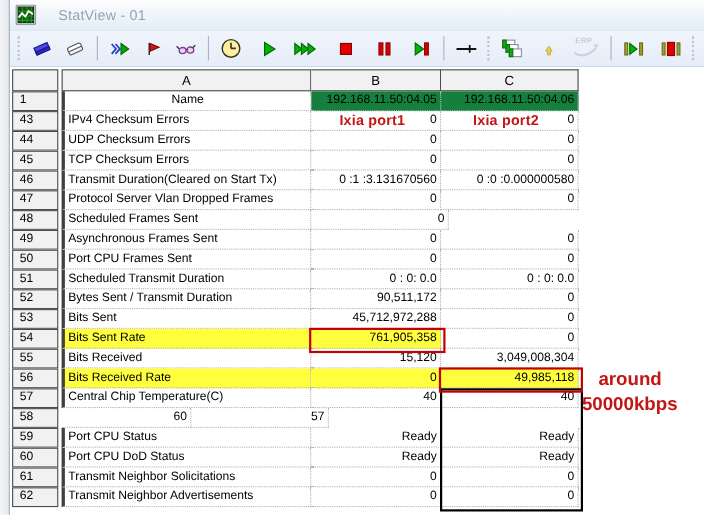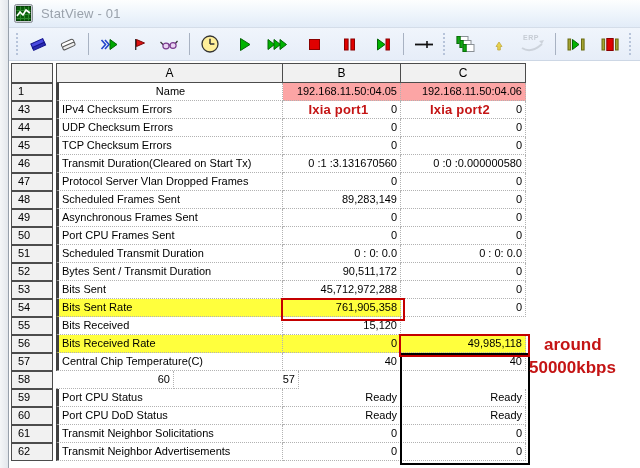--- a/index.html
+++ b/index.html
@@ -15,21 +15,21 @@
     background:linear-gradient(to right,#f4f6f8,#e3e7ec);
     border-right:1px solid #97a0ab;
   }
   
   .window{position:absolute;left:9px;top:0;right:0;height:468px;background:#fff;}
   .titlebar{
     height:27px;display:flex;align-items:center;padding-left:5px;
     background:linear-gradient(#fdfefe 0%,#f0f6fc 45%,#e2ecf8 100%);
     border-bottom:1px solid #d4dde9;
   }
-  .title-text{color:#9aa2ac;font-size:13px;margin-left:8px;letter-spacing:.2px;}
+  .title-text{color:#9aa2ac;font-size:13px;margin-left:20px;letter-spacing:.2px;}
   .app-icon{width:19px;height:19px;display:block;}
   
   .toolbar{
     height:32px;display:flex;align-items:center;
     background:linear-gradient(#f0f5fc,#e6edf8);
     border-bottom:1px solid #cdd7e5;
     padding-left:3px;
   }
   .grip{
     width:5px;height:22px;margin:0 3px;
@@ -71,21 +71,21 @@
   }
   .cell{
     font-size:11px;line-height:15px;color:#000;display:flex;align-items:center;
     border-right:1px dotted #b2b2b2;border-bottom:1px dotted #b2b2b2;
     padding:0 3px;overflow:hidden;white-space:nowrap;
   }
   .ca{width:227px;border-left:3px solid #404040;justify-content:flex-start;}
   .cb{width:118px;justify-content:flex-end;}
   .cc{width:125px;justify-content:flex-end;}
   .c-center{justify-content:center;}
-  .iphdr{background:#fca5a5;padding-left:12px;}
+  .iphdr{background:#15803d;padding-left:12px;}
   .hl{background:#ffff3d;}
   
   .ann{
     color:#c41414;font-weight:bold;font-size:13px;flex:1;text-align:center;
     line-height:15px;letter-spacing:.2px;
   }
   .redbox{
     position:absolute;border:2px solid #c40000;pointer-events:none;z-index:6;
   }
   .box-b54{left:270px;top:235px;width:120px;height:19px;}
@@ -303,21 +303,20 @@
           </div>
           <div class="trow">
             <div class="gut">47</div>
             <div class="cell ca">Protocol Server Vlan Dropped Frames</div>
             <div class="cell cb">0</div>
             <div class="cell cc">0</div>
           </div>
           <div class="trow">
             <div class="gut">48</div>
             <div class="cell ca">Scheduled Frames Sent</div>
-            <div class="cell cb">89,283,149</div>
             <div class="cell cc">0</div>
           </div>
           <div class="trow">
             <div class="gut">49</div>
             <div class="cell ca">Asynchronous Frames Sent</div>
             <div class="cell cb">0</div>
             <div class="cell cc">0</div>
           </div>
           <div class="trow">
             <div class="gut">50</div>
@@ -346,20 +345,21 @@
           <div class="trow">
             <div class="gut">54</div>
             <div class="cell ca hl">Bits Sent Rate</div>
             <div class="cell cb hl">761,905,358</div>
             <div class="cell cc">0</div>
           </div>
           <div class="trow">
             <div class="gut">55</div>
             <div class="cell ca">Bits Received</div>
             <div class="cell cb">15,120</div>
+            <div class="cell cc">3,049,008,304</div>
           </div>
           <div class="trow">
             <div class="gut">56</div>
             <div class="cell ca hl">Bits Received Rate</div>
             <div class="cell cb hl">0</div>
             <div class="cell cc hl">49,985,118</div>
           </div>
           <div class="trow">
             <div class="gut">57</div>
             <div class="cell ca">Central Chip Temperature(C)</div>

